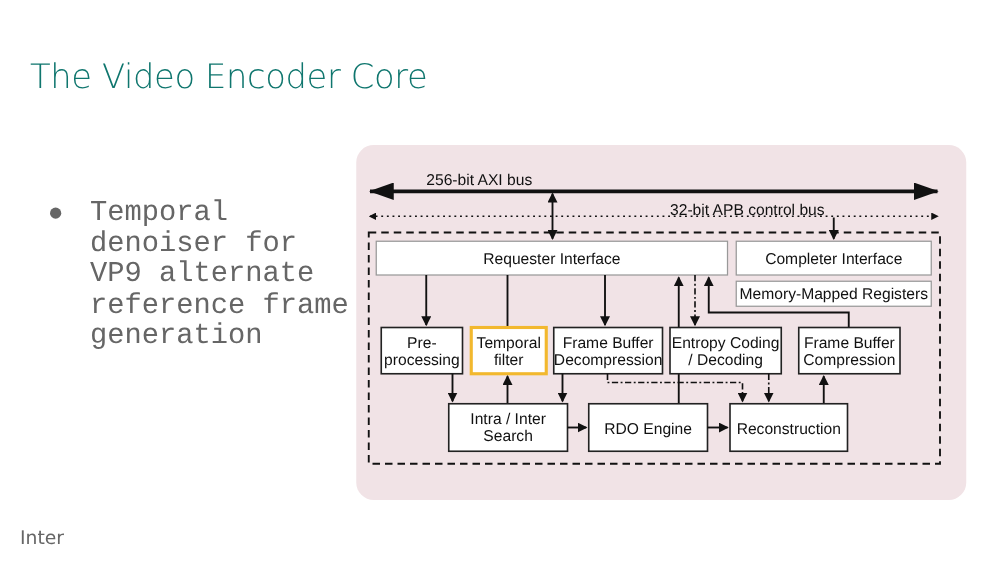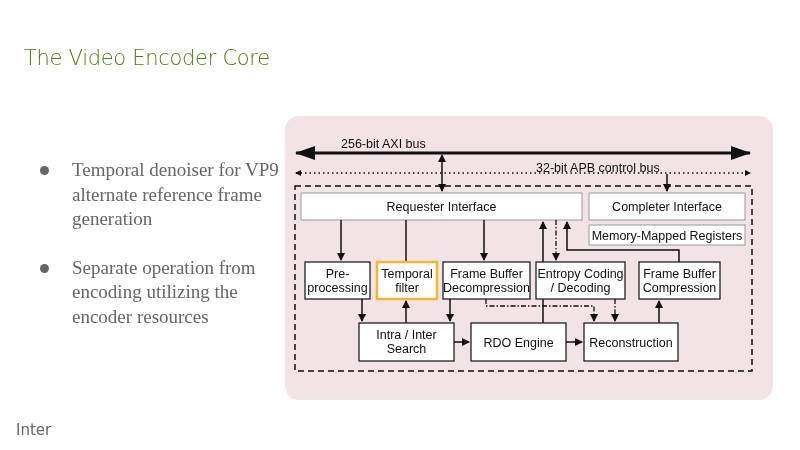--- a/index.html
+++ b/index.html
@@ -1,47 +1,43 @@
 <!DOCTYPE html>
 <html><head>
   <meta charset="utf-8">
   <style>
     html, body { margin: 0; padding: 0; }
     body {
       width: 800px; height: 450px; background: #ffffff; position: relative; overflow: hidden;
       font-family: "Liberation Sans", sans-serif;
     }
     .title {
-      position: absolute; left: 24px; top: 46px; font-size: 21px; color: #4d7c0f;
+      position: absolute; left: 24px; top: 46px; font-size: 27px; color: #0f766e;
       font-family: "DejaVu Sans", sans-serif; font-weight: 300; letter-spacing: -0.3px;
     }
     .bullets { position: absolute; left: 40px; top: 158px; width: 240px; }
-    .bullet { position: relative; padding-left: 32px; color: #666666; font-size: 19px; line-height: 24.5px;
-      font-family: Liberation Serif, serif; margin-bottom: 24px; }
+    .bullet { position: relative; padding-left: 32px; color: #666666; font-size: 23px; line-height: 24.5px;
+      font-family: Liberation Mono, monospace; margin-bottom: 24px; }
     .bullet .dot { position: absolute; left: 0; top: 8px; width: 9px; height: 9px; border-radius: 50%; background: #666666; }
     .logo { position: absolute; left: 16px; top: 421px; font-size: 15px; color: #666666;
       font-family: "DejaVu Sans", sans-serif; }
     .panel { position: absolute; left: 285px; top: 116px; width: 488px; height: 284px; background: #f1e3e6; border-radius: 14px; }
     svg.diagram { position: absolute; left: 0; top: 0; }
     .box-text { font-family: "Liberation Sans", sans-serif; font-size: 12.5px; fill: #111111; }
     .bus-text { font-family: "Liberation Sans", sans-serif; font-size: 12.5px; fill: #111111; }
   </style>
 </head>
 <body>
 
 <div class="title">The Video Encoder Core</div>
 
 <div class="bullets">
   <div class="bullet">
     <span class="dot"></span>
     <span>Temporal denoiser for VP9 alternate reference frame generation</span>
-  </div>
-  <div class="bullet">
-    <span class="dot"></span>
-    <span>Separate operation from encoding utilizing the encoder resources</span>
   </div>
 </div>
 
 <div class="logo">Inter</div>
 
 <div class="panel"></div>
 
 <svg class="diagram" width="800" height="450">
   <defs>
     <marker id="ah" markerWidth="8" markerHeight="8" refX="7" refY="4" orient="auto" markerUnits="userSpaceOnUse">

